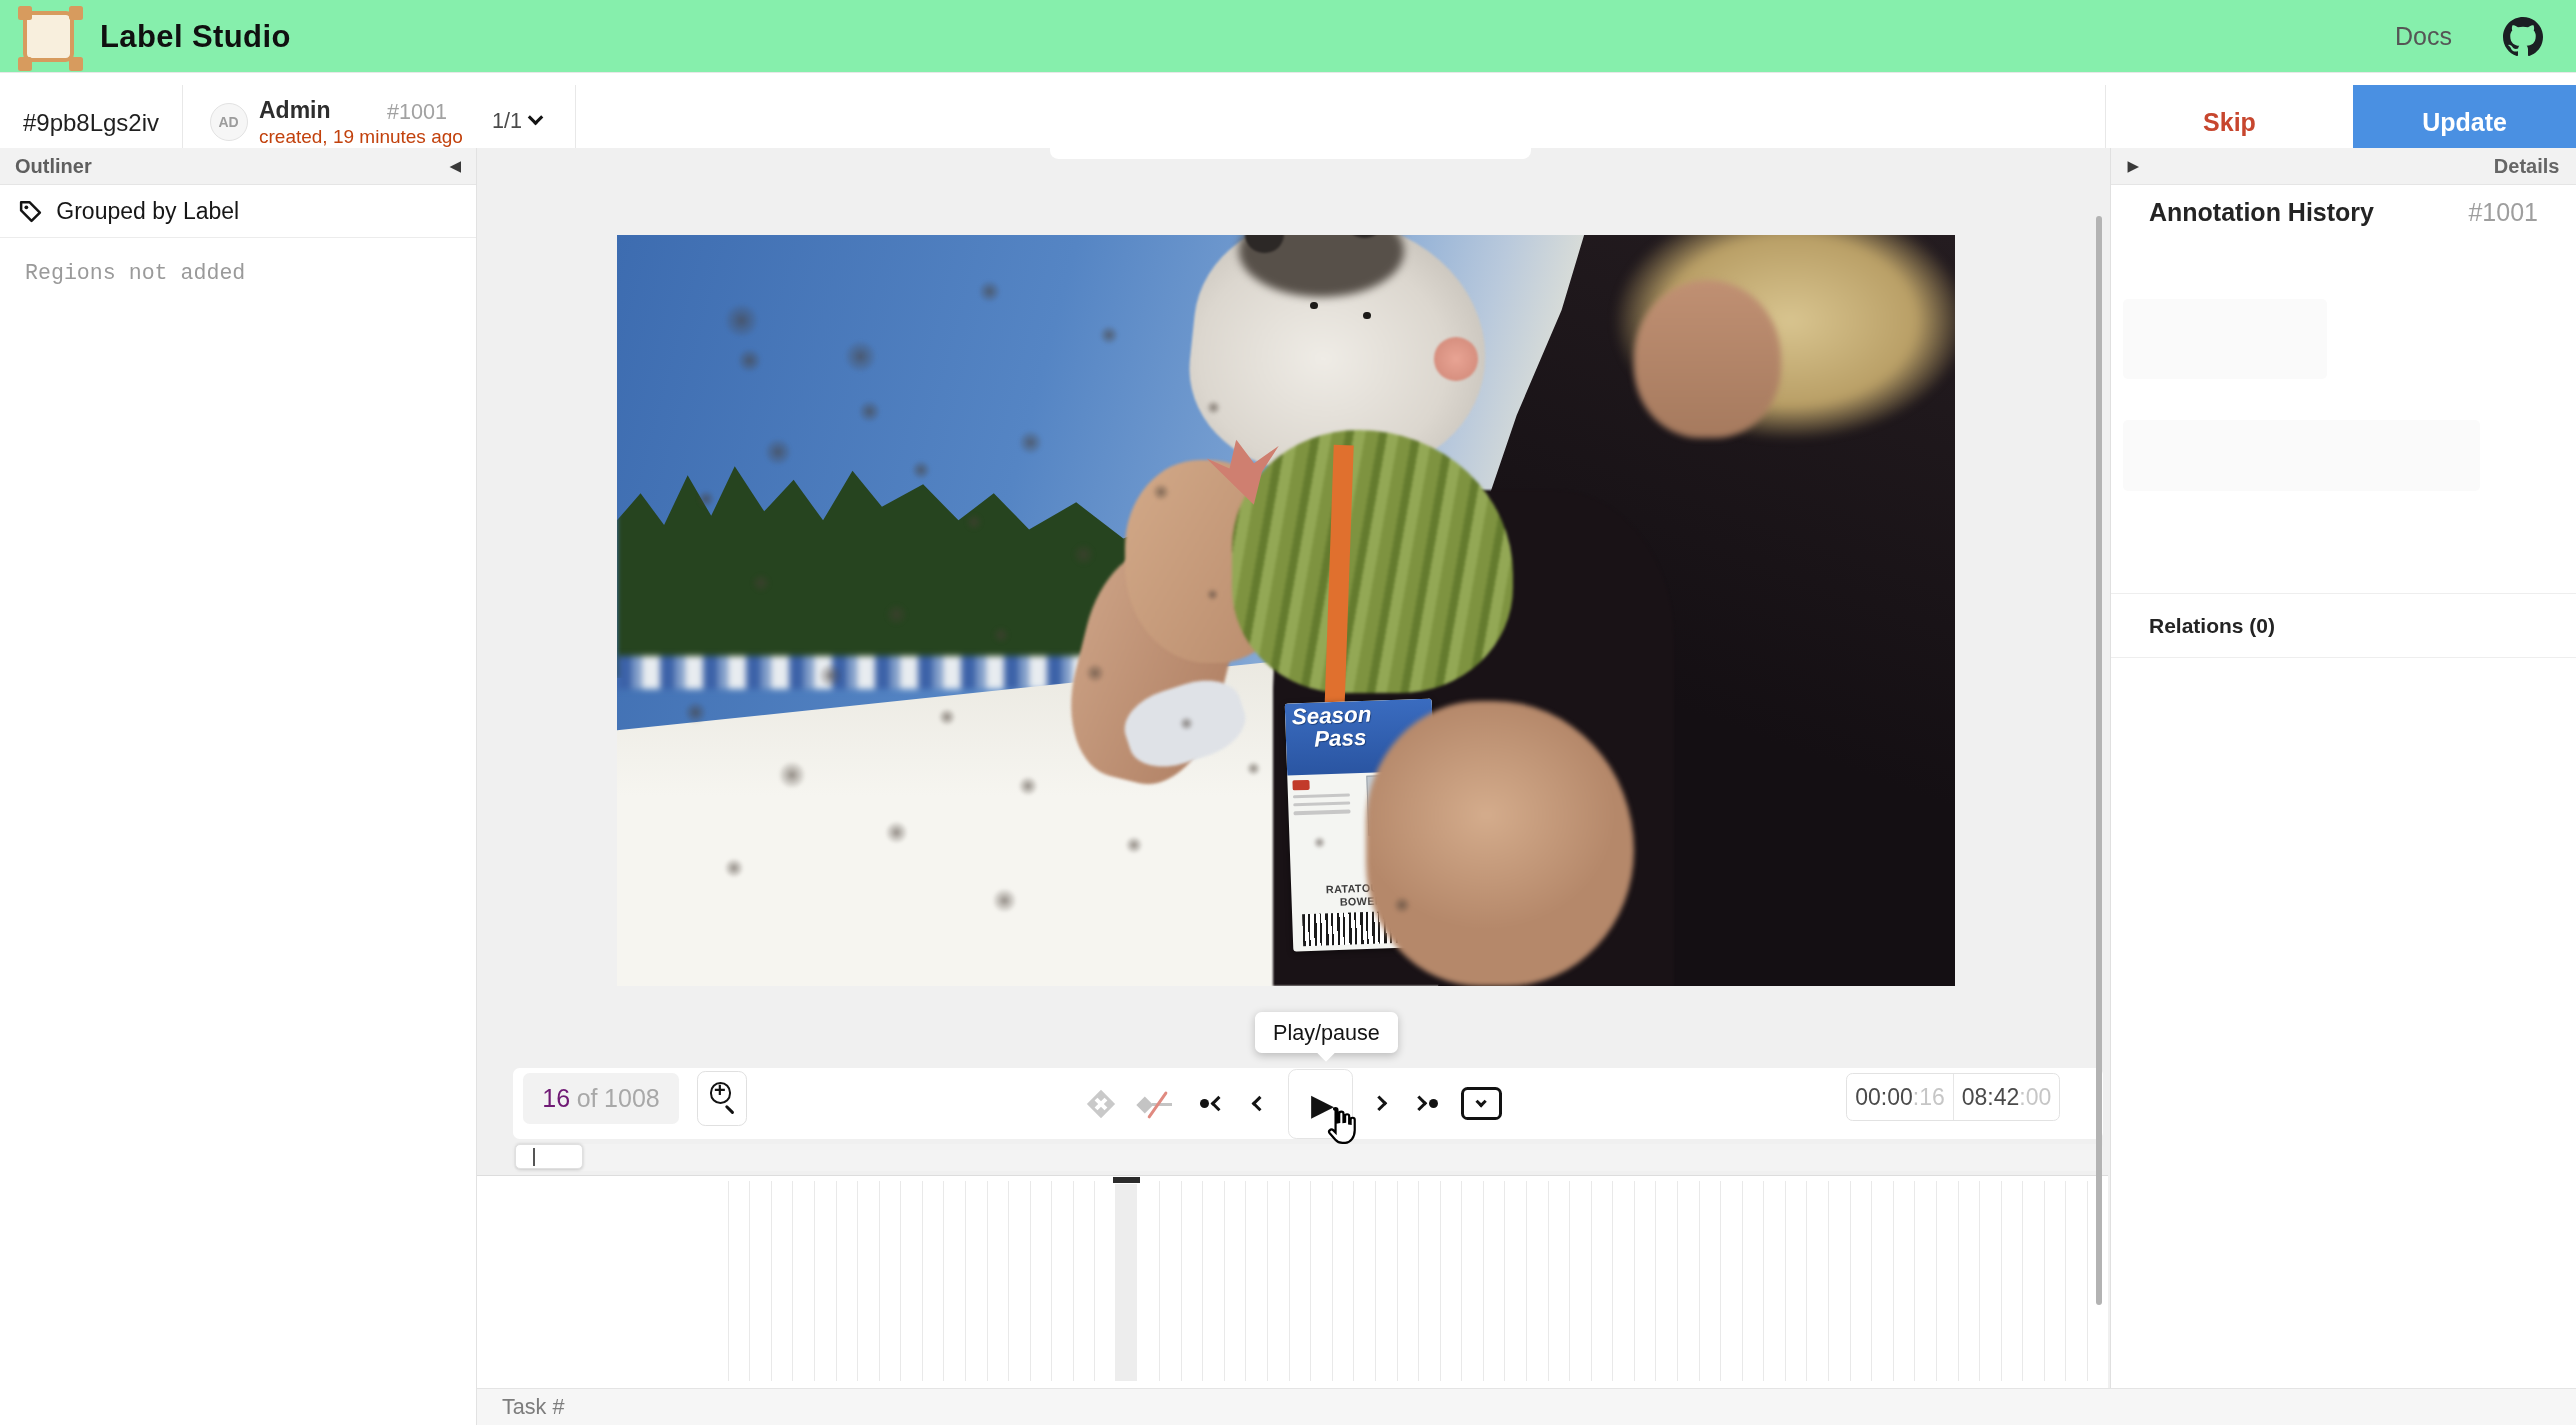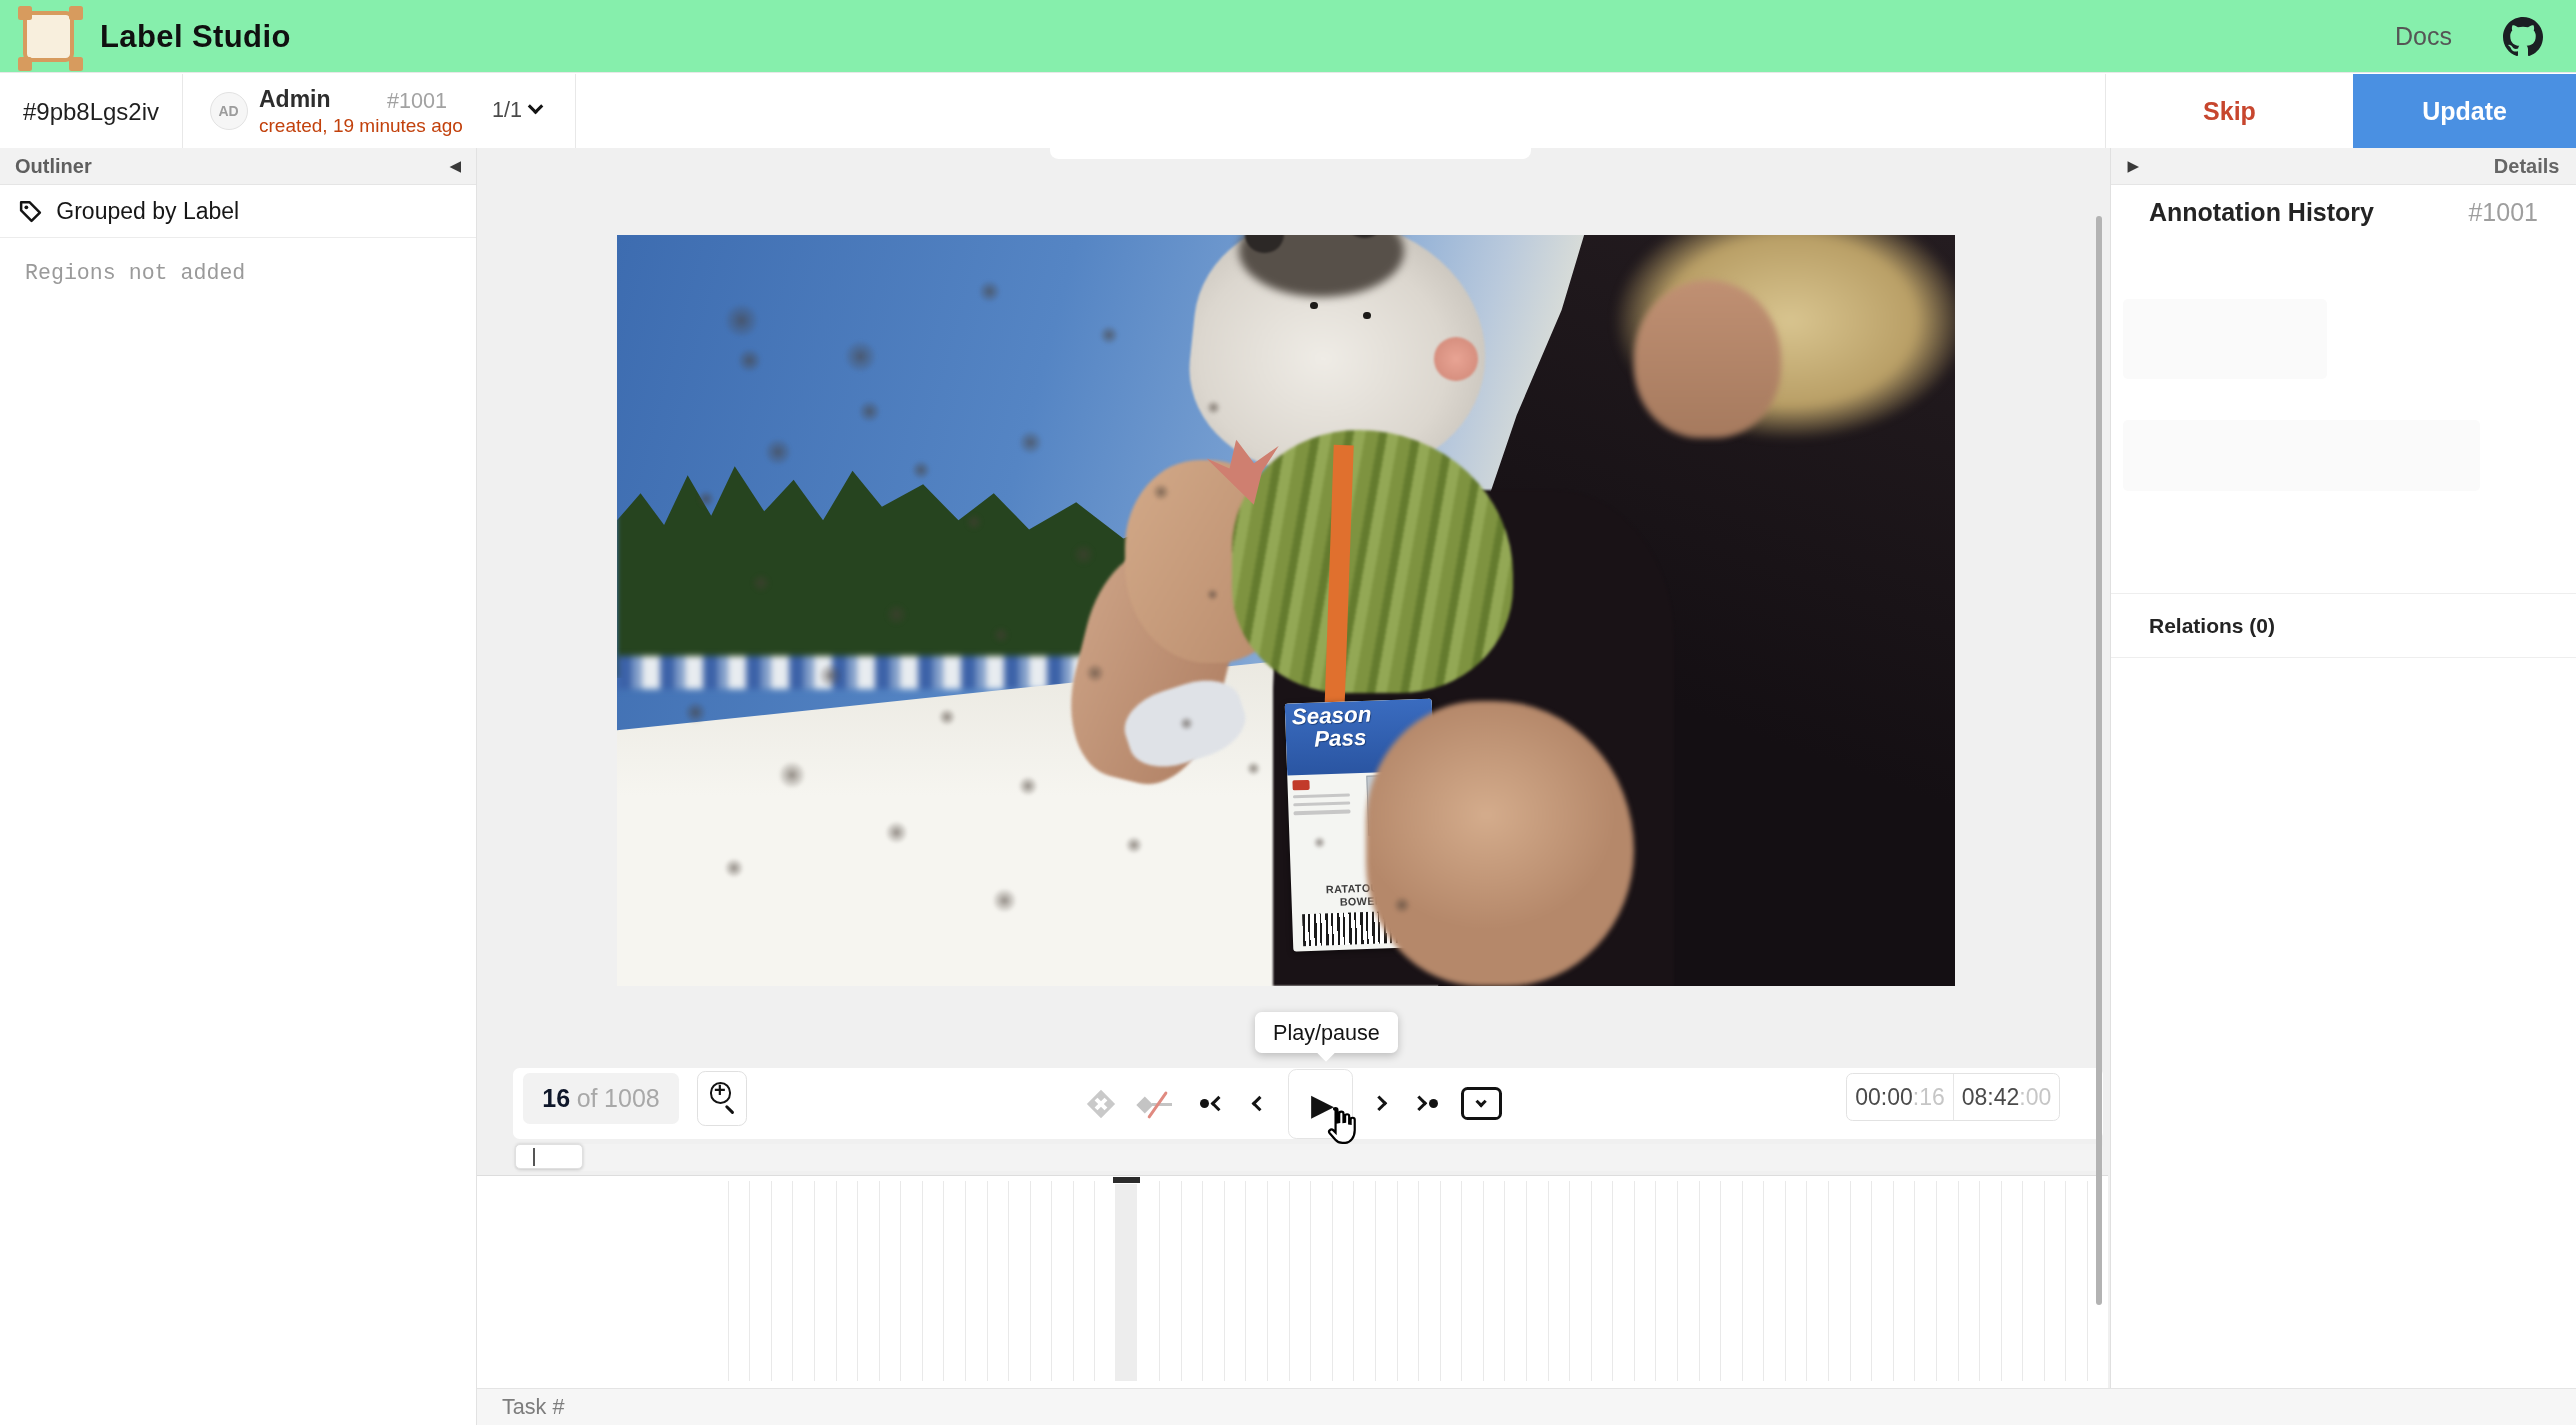--- a/index.html
+++ b/index.html
@@ -10,21 +10,21 @@
   
   .header{left:0;top:0;width:2576px;height:73px;background:#86efac;border-bottom:0.8px solid #e8e8e8;}
   .logo{left:23px;top:10.8px;width:51px;height:51px;border:4.1px solid #d79b5e;background:#f8efdd;border-radius:8.3px;}
   .logo .corner{position:absolute;left:-9px;top:-9px;width:14px;height:14px;background:#d79b5e;border-radius:2.5px;
     box-shadow:51px 0 0 #d79b5e,0 51px 0 #d79b5e,51px 51px 0 #d79b5e;}
   .app-title{left:100px;top:0;height:73px;line-height:73px;font-size:31px;font-weight:700;color:#101010;letter-spacing:0.4px;}
   .docs-link{right:124px;top:0;height:73px;line-height:73px;font-size:25px;color:#555;}
   .gh{right:33px;top:16.6px;width:40px;height:40px;}
 
   
-  .topbar{left:0;top:74px;width:2368px;height:75px;background:#fff;border-bottom:0.8px solid #e5e5e5;}
+  .topbar{left:0;top:85px;width:2368px;height:75px;background:#fff;border-bottom:0.8px solid #e5e5e5;}
   .cell{position:absolute;top:0;height:75px;}
   .taskid{left:0;width:183px;border-right:0.8px solid #e8e8e8;display:flex;align-items:center;justify-content:center;font-size:24px;color:#1f1f1f;}
   .usercell{left:183px;width:393px;border-right:0.8px solid #e8e8e8;}
   .avatar{left:26.6px;top:18px;width:38px;height:38px;border-radius:50%;background:#f6f6f6;border:0.8px solid #e2e2e2;display:flex;align-items:center;justify-content:center;font-size:14px;font-weight:700;color:#9c9c9c;}
   .uname{left:76px;top:12.4px;font-size:23px;font-weight:600;color:#2d2d2d;}
   .uanno{left:204px;top:14px;font-size:21.6px;color:#a2a2a2;}
   .ucreated{left:76px;top:41px;font-size:19px;color:#c2410c;}
   .pager{left:309px;top:23px;font-size:21.6px;color:#4a4a4a;}
   .chev{display:inline-block;width:10.8px;height:10.8px;border-left:3.3px solid #141414;border-bottom:3.3px solid #141414;}
   .chev.down{transform:rotate(-45deg);}
@@ -113,21 +113,21 @@
   .dots{inset:0;filter:blur(1.7px);pointer-events:none;}
   .dot{position:absolute;border-radius:50%;background:radial-gradient(rgba(72,62,54,.55),rgba(72,62,54,0) 70%);}
 
   
   .tooltip{left:1255px;top:1012px;background:#fff;border-radius:6.6px;box-shadow:0 2.5px 8.3px rgba(0,0,0,.22);padding:7.5px 18px;font-size:21.6px;color:#141414;z-index:30;}
   .tooltip:after{content:"";position:absolute;left:50%;bottom:-5.8px;width:13.3px;height:13.3px;background:#fff;transform:translateX(-50%) rotate(45deg);}
 
   
   .controls-panel{left:513px;top:1068px;width:1590px;height:71px;background:#fff;border-radius:6.6px;}
   .frame-pill{left:523px;top:1073px;width:156px;height:51px;background:#f2f2f2;border-radius:6.6px;display:flex;align-items:center;justify-content:center;gap:6.6px;font-size:25px;}
-  .frame-cur{font-weight:700;color:#0f172a;} .frame-sep,.frame-tot{color:#a8a8a8;}
+  .frame-cur{font-weight:400;color:#701a75;} .frame-sep,.frame-tot{color:#a8a8a8;}
   .zoom-btn{left:697px;top:1071px;width:50px;height:55px;background:#fff;border:0.8px solid #e0e0e0;border-radius:8.3px;cursor:pointer;}
   .mag{position:absolute;left:11.6px;top:10px;width:21.6px;height:21.6px;border:2.9px solid #121212;border-radius:50%;}
   .mag:before{content:"+";position:absolute;left:2.5px;top:-5px;font-size:20px;font-weight:700;color:#121212;}
   .mag:after{content:"";position:absolute;left:16.6px;top:20px;width:3.3px;height:10.8px;background:#121212;transform:rotate(-45deg);border-radius:1.7px;}
   .pb{position:absolute;top:1068px;height:71px;display:flex;align-items:center;justify-content:center;cursor:pointer;}
   .kf-diamond{width:20px;height:20px;background:#c9c9c9;transform:rotate(45deg);position:relative;}
   .kf-diamond:before,.kf-diamond:after{content:"";position:absolute;background:#fff;}
   .kf-diamond:before{left:3.3px;top:8.3px;width:13.3px;height:3.3px;}
   .kf-diamond:after{left:8.3px;top:3.3px;width:3.3px;height:13.3px;}
   .interp{position:relative;width:43px;height:33px;}

